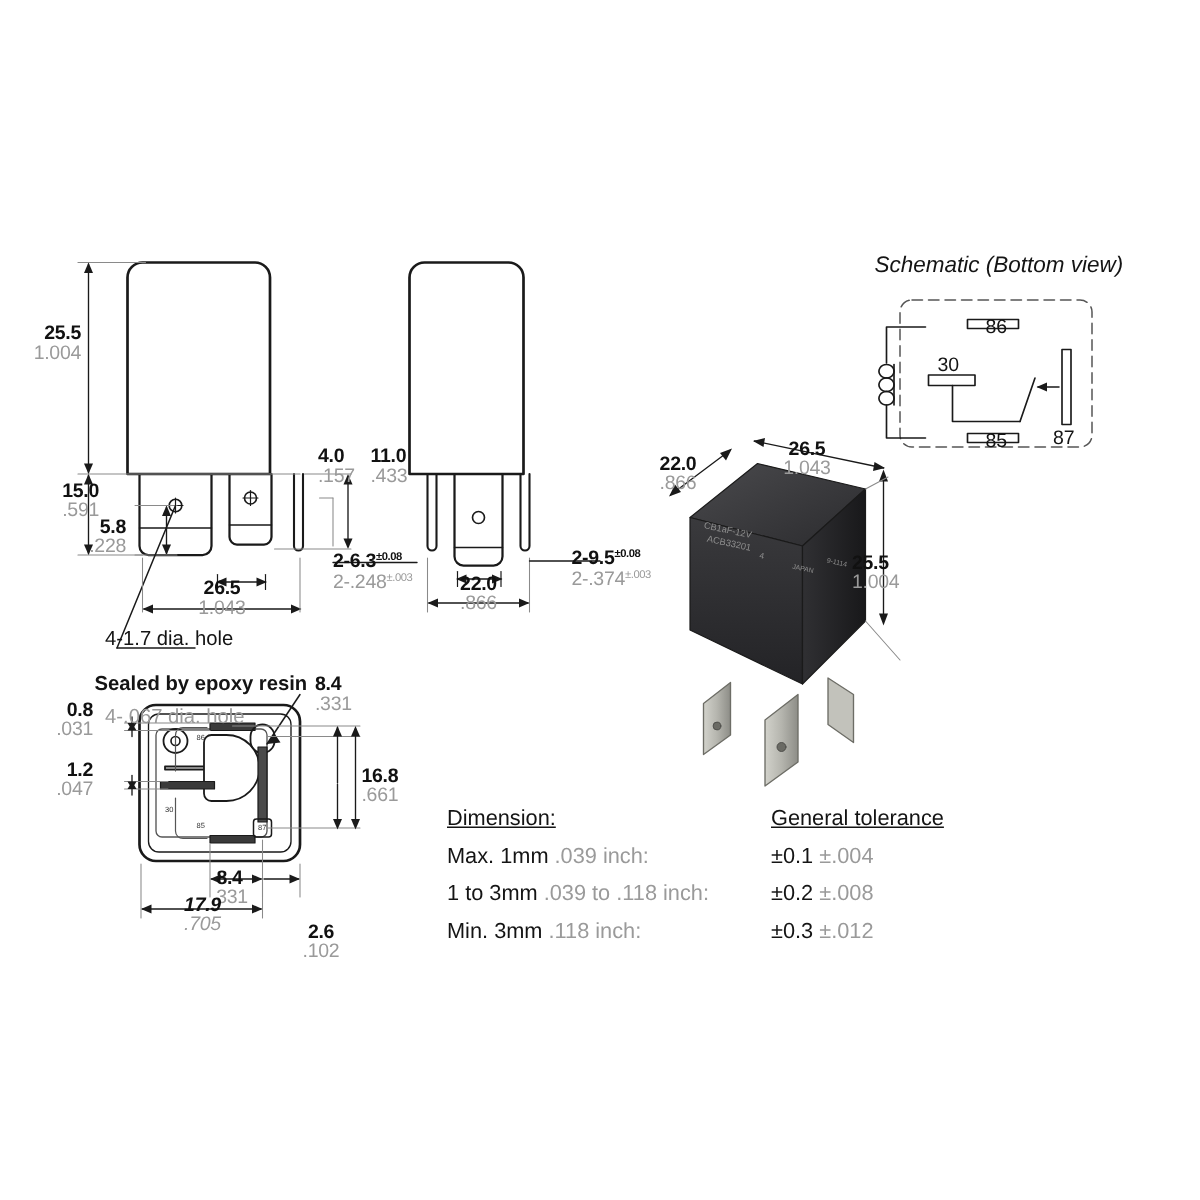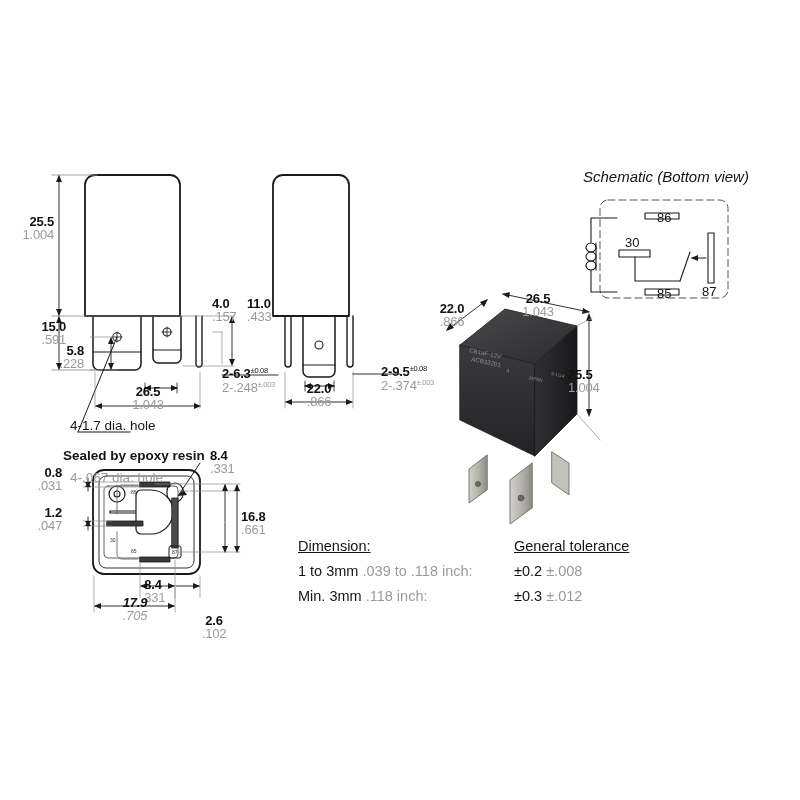--- a/index.html
+++ b/index.html
@@ -69,21 +69,21 @@
     height: 25px;
     white-space: nowrap;
   }
   .tol-c1 { width: 216px; }
   .tol-c2 { width: 124px; }
   .tol-head { text-decoration: underline; }
   .gray { color: #9a9a9a; }
   .sup {
     font-size: 7.5px;
     vertical-align: super;
-    font-weight: normal;
+    font-weight: bold;
     letter-spacing: -0.3px;
   }
   .sup.g { color: #9a9a9a; font-weight: normal; }
   .schem-lbl {
     position: absolute;
     font-family: "Liberation Sans", sans-serif;
     font-size: 13px;
     color: #141414;
   }
   .tiny-term {
@@ -467,20 +467,24 @@
 <div class="schem-lbl" style="left:625px; top:235px;">30</div>
 <div class="schem-lbl" style="left:657px; top:286px;">85</div>
 <div class="schem-lbl" style="left:702px; top:284px;">87</div>
 
 <div class="tol-table">
   <div class="tol-row">
     <div class="tol-c1 tol-head">Dimension:</div>
     <div class="tol-c2 tol-head">General tolerance</div>
   </div>
   <div class="tol-row">
+    <div class="tol-c1"><span>Max. 1mm</span> <span class="gray">.039 inch:</span></div>
+    <div class="tol-c2"><span>±0.1</span> <span class="gray">±.004</span></div>
+  </div>
+  <div class="tol-row">
     <div class="tol-c1"><span>1 to 3mm</span> <span class="gray">.039 to .118 inch:</span></div>
     <div class="tol-c2"><span>±0.2</span> <span class="gray">±.008</span></div>
   </div>
   <div class="tol-row">
     <div class="tol-c1"><span>Min. 3mm</span> <span class="gray">.118 inch:</span></div>
     <div class="tol-c2"><span>±0.3</span> <span class="gray">±.012</span></div>
   </div>
 </div>
 
 </body></html>

